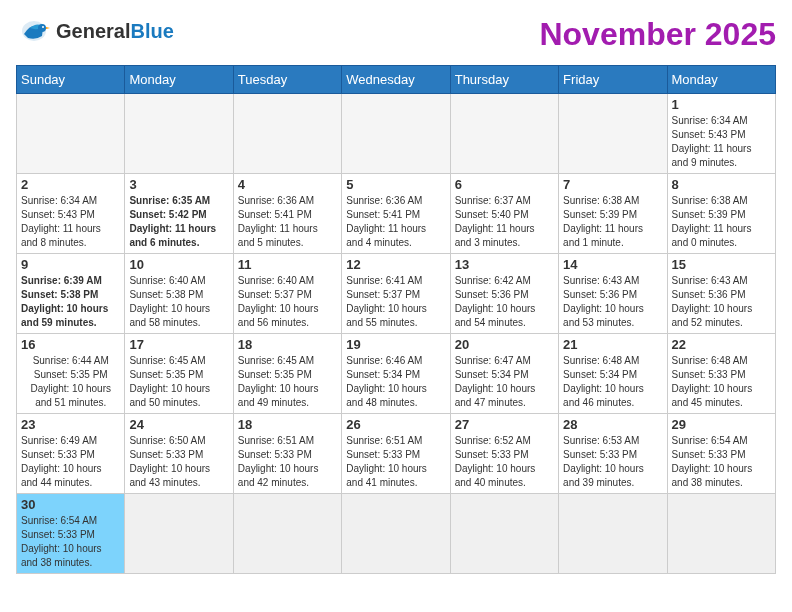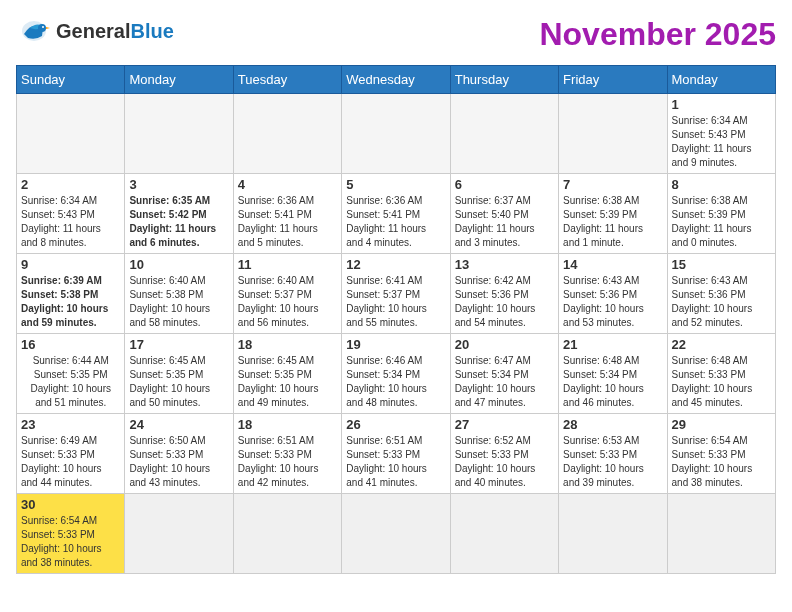--- a/index.html
+++ b/index.html
@@ -343,21 +343,21 @@
         </td>
         <td>
           <span class="day-number">29</span>
           <div class="day-info" style="white-space: pre-line;">Sunrise: 6:54 AM
 Sunset: 5:33 PM
 Daylight: 10 hours
 and 38 minutes.</div>
         </td>
       </tr>
       <tr>
-        <td style="background: #fde047;">
+        <td style="background: #7dd3fc;">
           <span class="day-number">30</span>
           <div class="day-info" style="white-space: pre-line;">Sunrise: 6:54 AM
 Sunset: 5:33 PM
 Daylight: 10 hours
 and 38 minutes.</div>
         </td>
         <td class="empty" style="background: rgb(240, 240, 240);"></td>
         <td class="empty" style="background: rgb(240, 240, 240);"></td>
         <td class="empty" style="background: rgb(240, 240, 240);"></td>
         <td class="empty" style="background: rgb(240, 240, 240);"></td>

